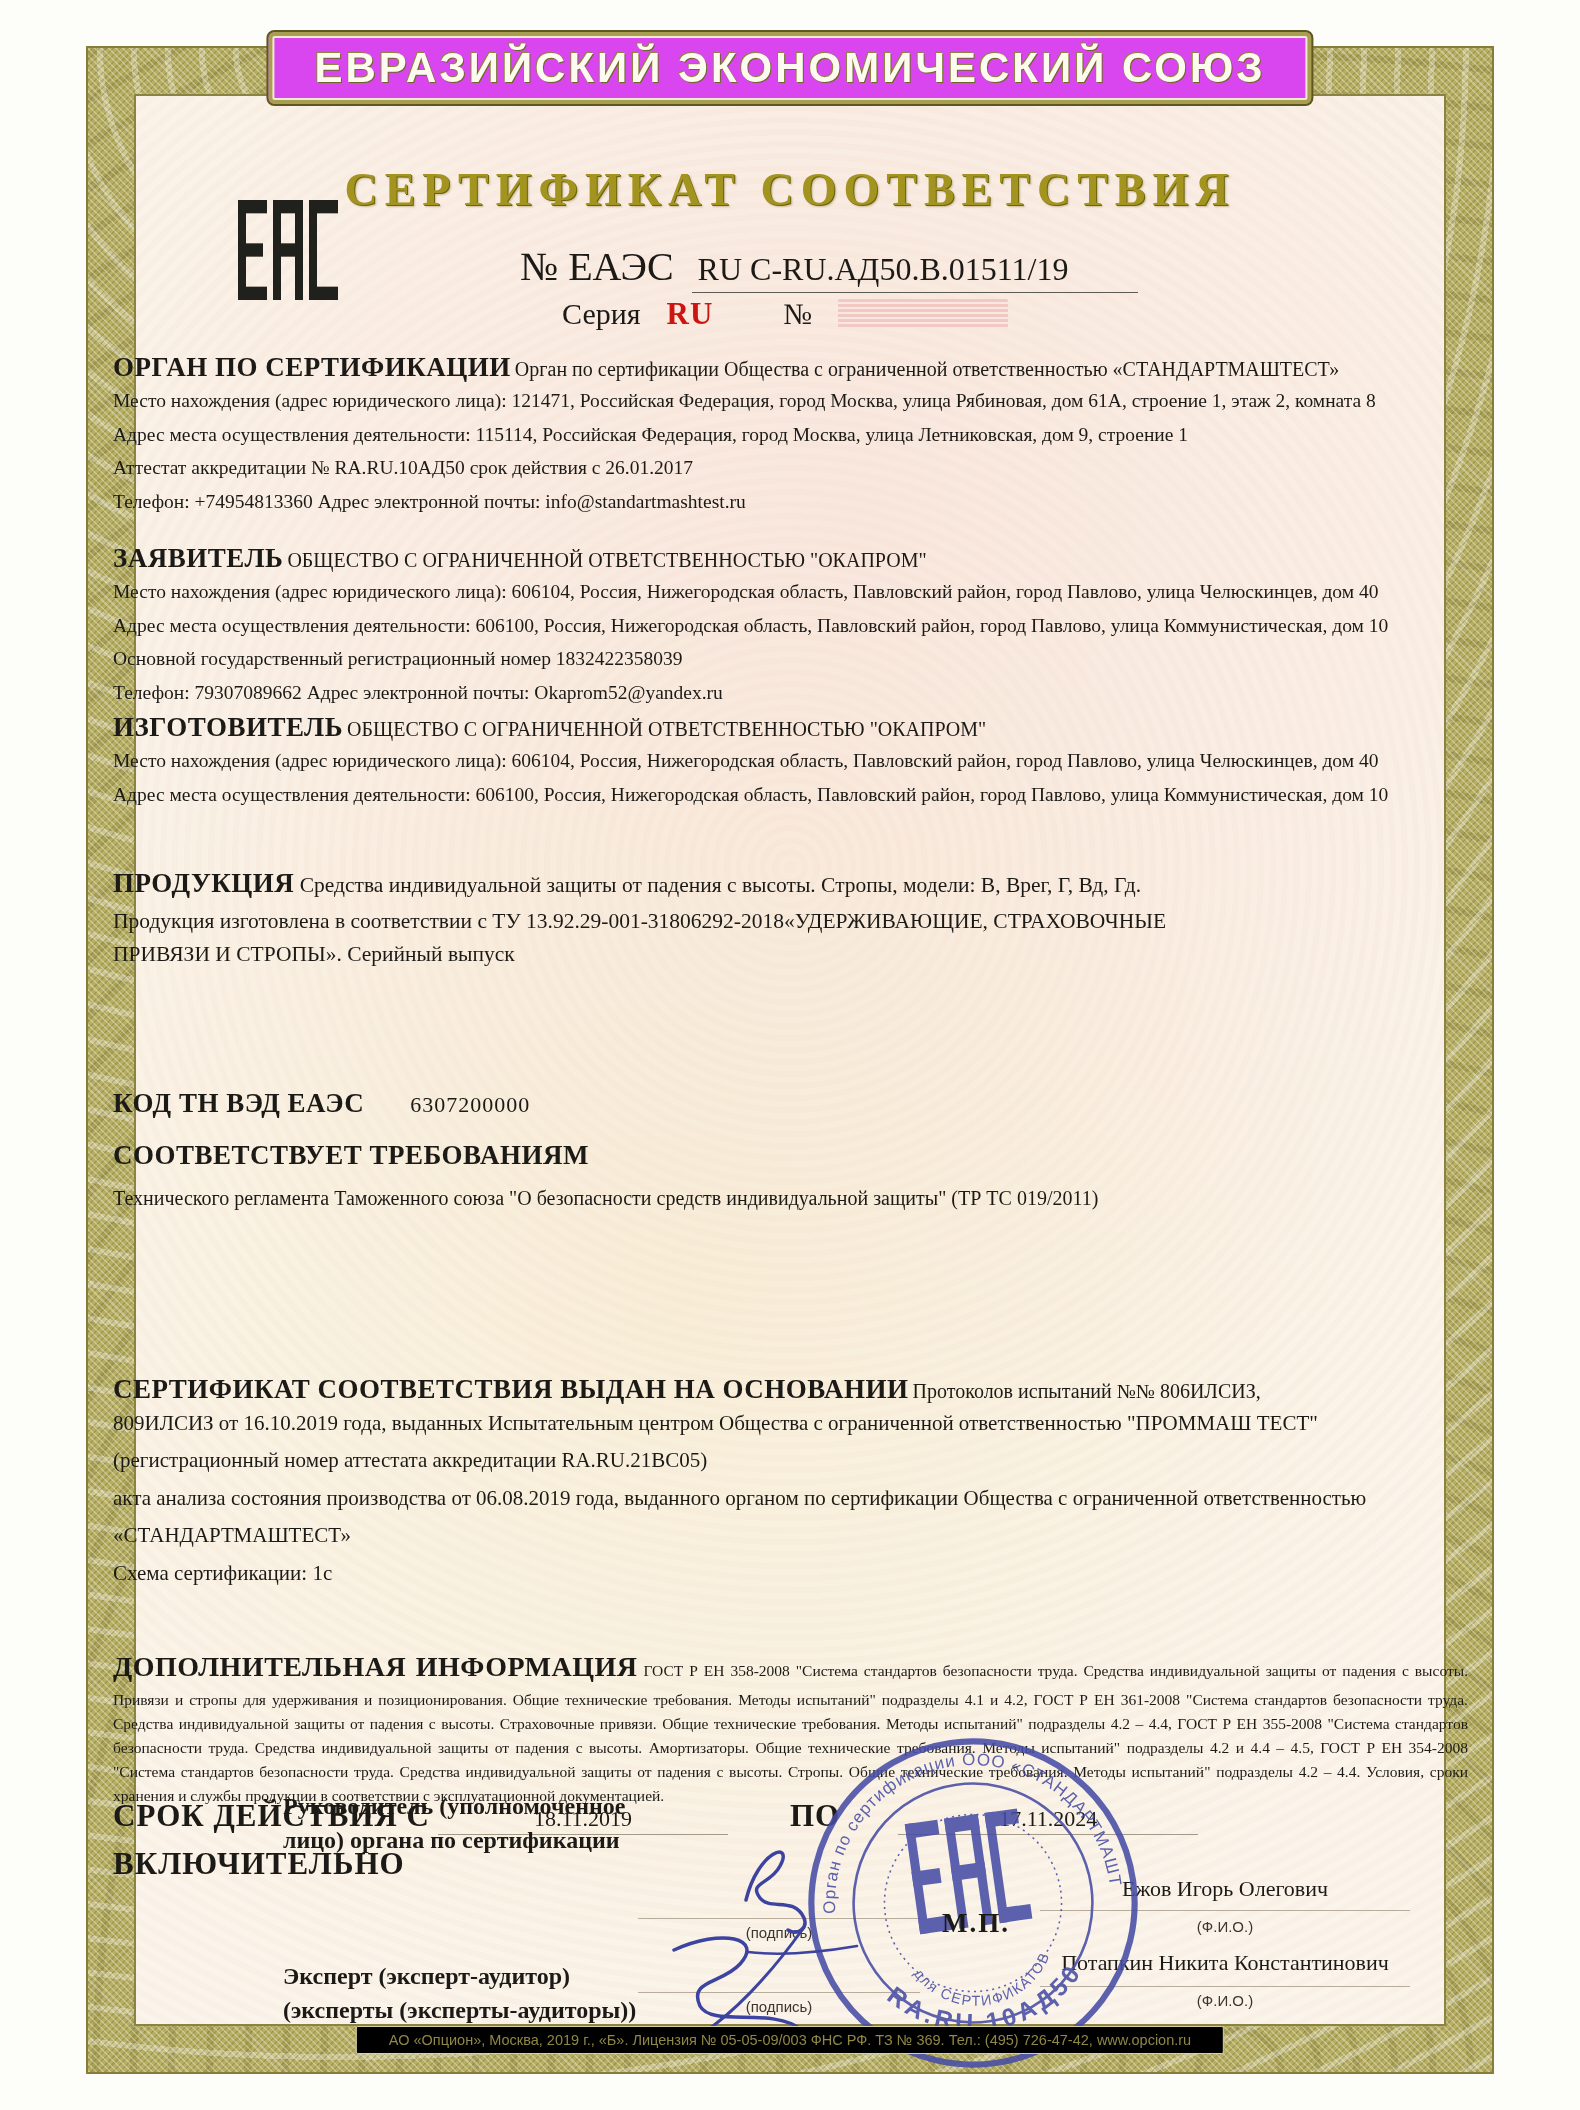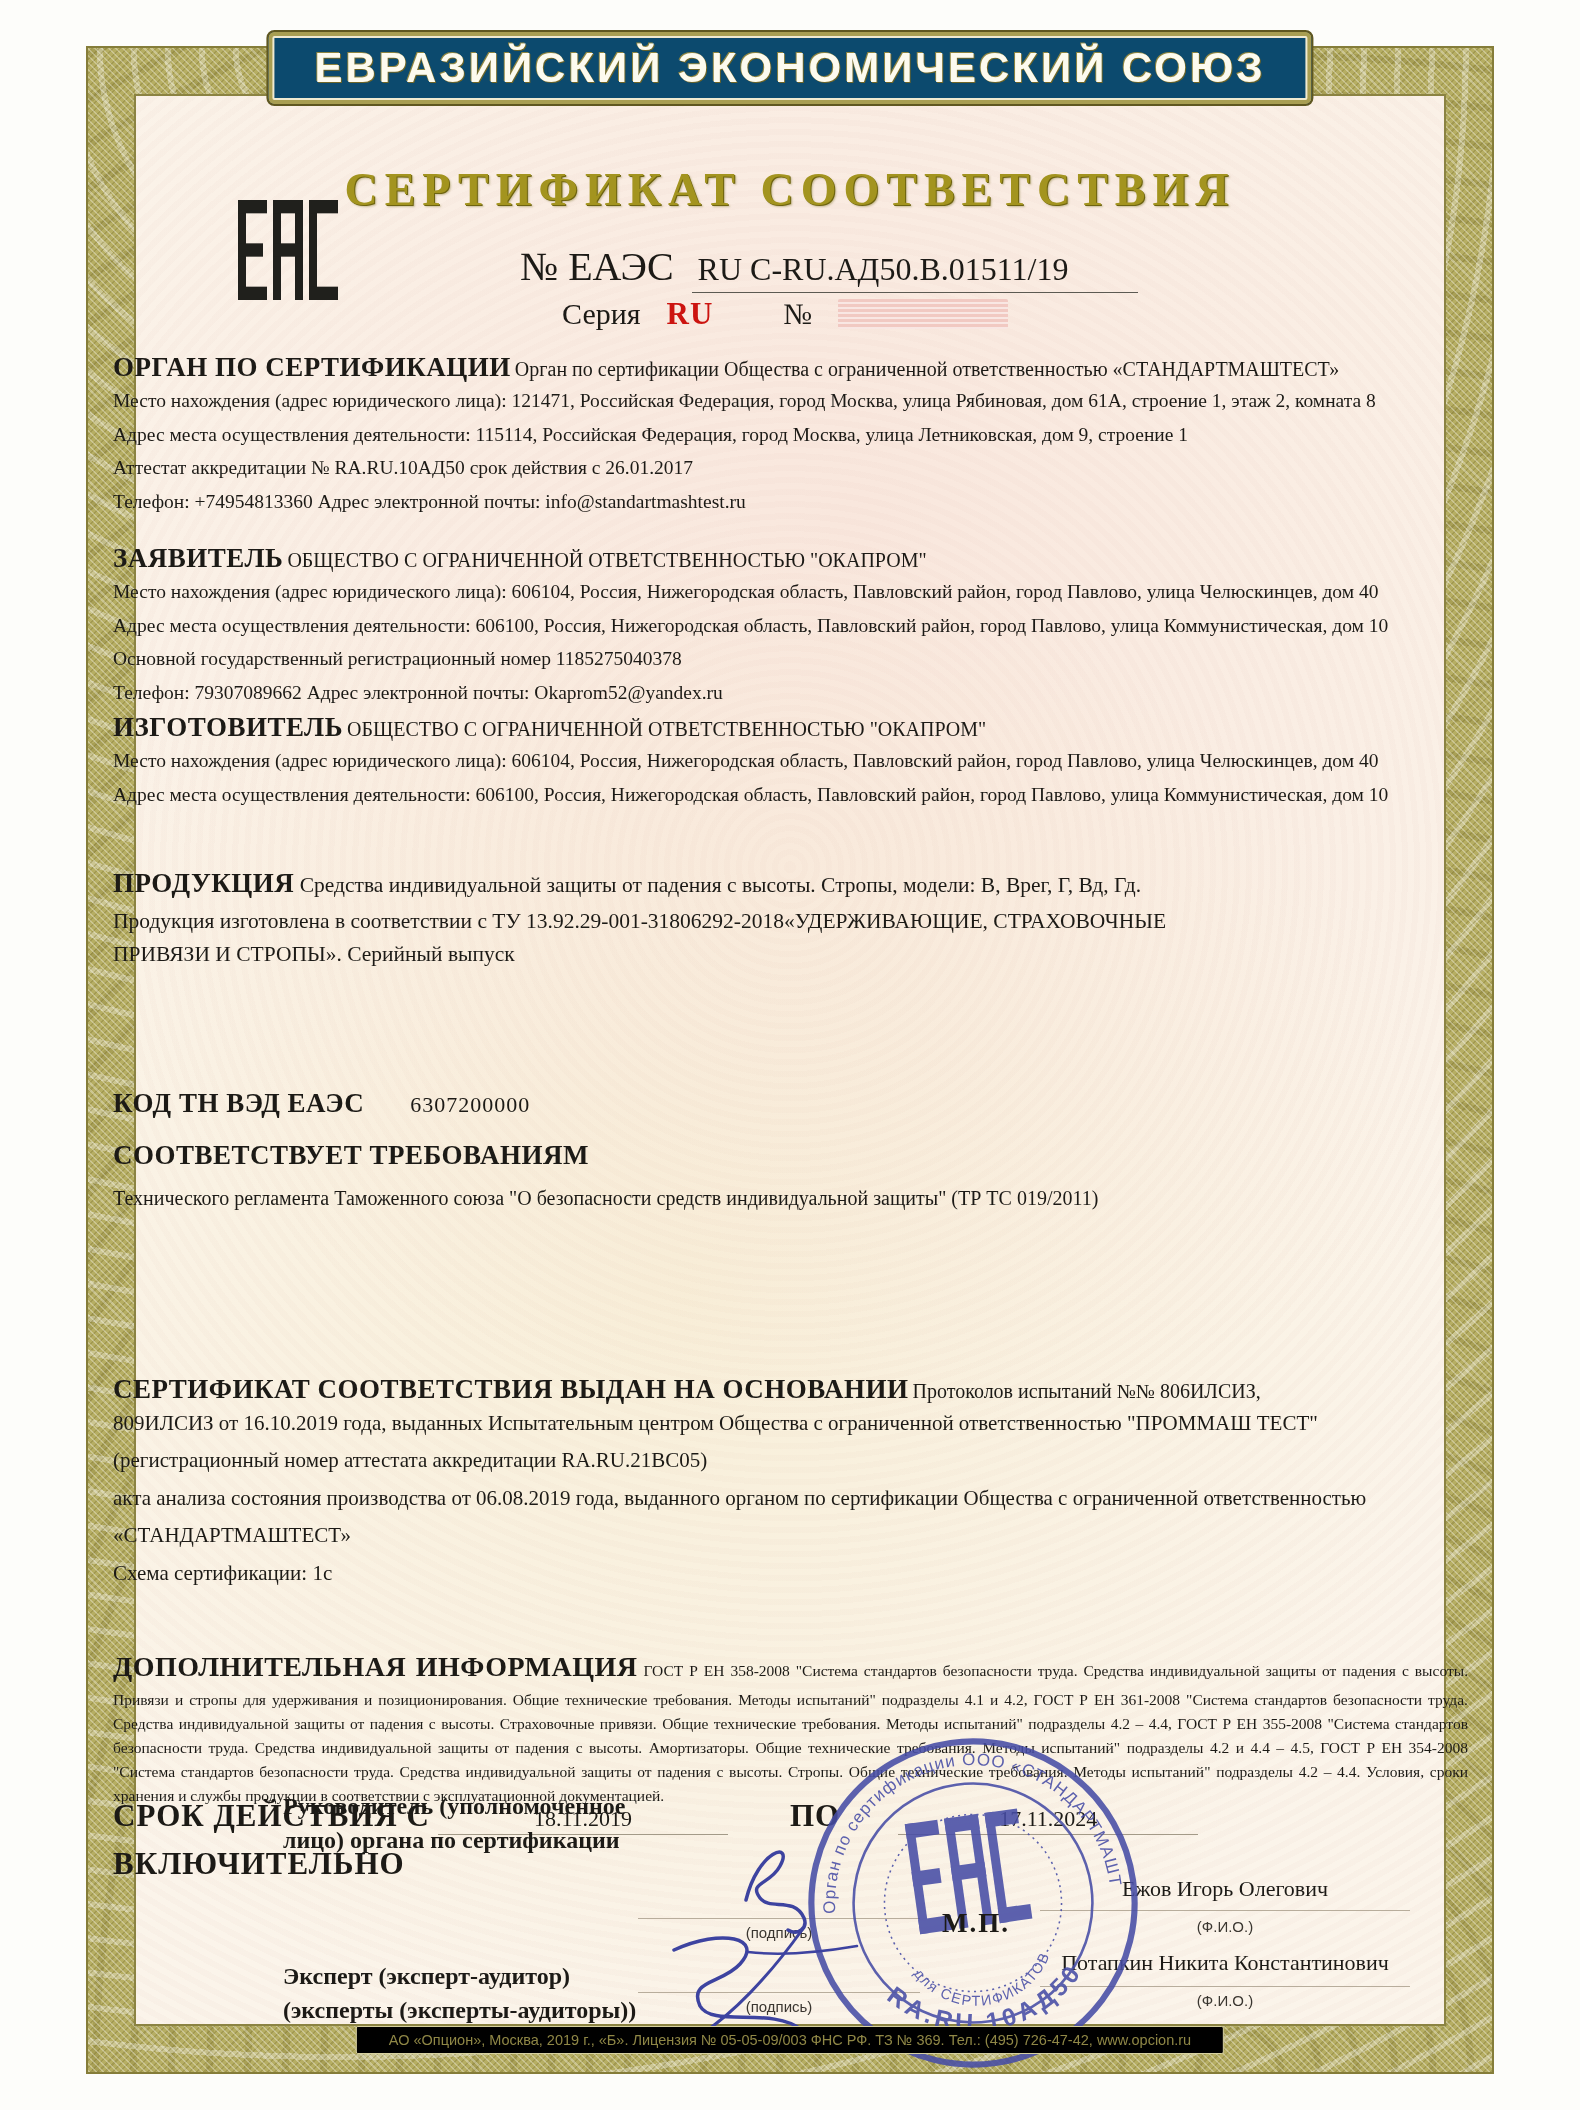--- a/index.html
+++ b/index.html
@@ -20,21 +20,21 @@
     background-color:#fbf4ea;
     background-image:
       radial-gradient(circle at 55% 22%, rgba(244,200,190,.30), transparent 55%),
       radial-gradient(circle at 42% 62%, rgba(240,225,170,.28), transparent 55%),
       repeating-radial-gradient(circle at 50% 40%, rgba(210,170,160,.05) 0 6px, transparent 6px 12px);}
 
   .content{position:absolute;inset:0;z-index:3;}
 
   
   .banner{position:absolute;top:30px;left:50%;transform:translateX(-50%);z-index:6;
-    background:#0c4a6e;border:2px solid #5f5720;border-radius:8px;
+    background:#d946ef;border:2px solid #5f5720;border-radius:8px;
     box-shadow:inset 0 0 0 4px #a89e52, inset 0 0 0 6px #f0ead0;
     padding:12px 46px;}
   .banner-text{font-family:"Liberation Sans", sans-serif;font-weight:bold;font-size:42px;
     letter-spacing:3px;color:#fdfbef;text-shadow:1px 1px 0 #6e6527, -1px -1px 0 #8d8440;white-space:nowrap;}
 
   .eac-logo{position:absolute;left:238px;top:200px;}
 
   .doc-title{position:absolute;top:163px;left:0;width:100%;text-align:center;
     font-weight:bold;font-size:46px;letter-spacing:7px;color:#a3941f;
     text-shadow:1px 1px 0 #6e6410, 2px 2px 2px rgba(110,100,16,.35);}
@@ -146,21 +146,21 @@
       <p class="bl">Телефон: +74954813360 Адрес электронной почты: info@standartmashtest.ru</p>
     </div>
 
     <div class="sec" style="top:543px;">
       <p class="p0">
         <span class="sh">ЗАЯВИТЕЛЬ</span>
         <span class="inline-t">ОБЩЕСТВО С ОГРАНИЧЕННОЙ ОТВЕТСТВЕННОСТЬЮ "ОКАПРОМ"</span>
       </p>
       <p class="bl">Место нахождения (адрес юридического лица): 606104, Россия, Нижегородская область, Павловский район, город Павлово, улица Челюскинцев, дом 40</p>
       <p class="bl">Адрес места осуществления деятельности: 606100, Россия, Нижегородская область, Павловский район, город Павлово, улица Коммунистическая, дом 10</p>
-      <p class="bl">Основной государственный регистрационный номер 1185275040378</p>
+      <p class="bl">Основной государственный регистрационный номер 1832422358039</p>
       <p class="bl">Телефон: 79307089662 Адрес электронной почты: Okaprom52@yandex.ru</p>
     </div>
 
     <div class="sec" style="top:712px;">
       <p class="p0">
         <span class="sh">ИЗГОТОВИТЕЛЬ</span>
         <span class="inline-t">ОБЩЕСТВО С ОГРАНИЧЕННОЙ ОТВЕТСТВЕННОСТЬЮ "ОКАПРОМ"</span>
       </p>
       <p class="bl">Место нахождения (адрес юридического лица): 606104, Россия, Нижегородская область, Павловский район, город Павлово, улица Челюскинцев, дом 40</p>
       <p class="bl">Адрес места осуществления деятельности: 606100, Россия, Нижегородская область, Павловский район, город Павлово, улица Коммунистическая, дом 10</p>

